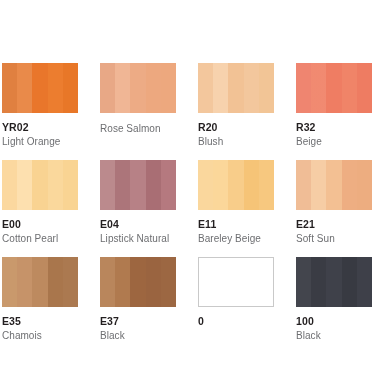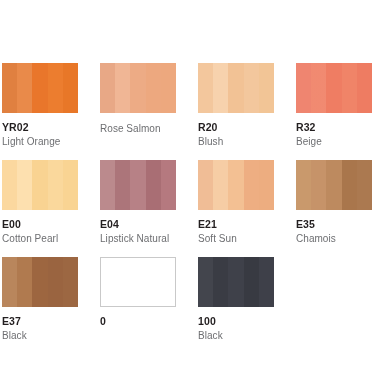--- a/index.html
+++ b/index.html
@@ -101,20 +101,27 @@
         </div>
       </div>
       <div class="cell">
         <div class="swatch" style="background: linear-gradient(to right, rgb(187, 138, 141) 0%, rgb(187, 138, 141) 20%, rgb(172, 117, 122) 20%, rgb(172, 117, 122) 40%, rgb(183, 129, 134) 40%, rgb(183, 129, 134) 60%, rgb(169, 110, 116) 60%, rgb(169, 110, 116) 80%, rgb(181, 121, 127) 80%, rgb(181, 121, 127) 100%) rgb(176, 122, 126);"></div>
         <div class="labels">
           <div class="code">E04</div>
           <div class="name">Lipstick Natural</div>
         </div>
       </div>
       <div class="cell">
+        <div class="swatch" style="background: linear-gradient(to right, rgb(250, 215, 157) 0%, rgb(250, 215, 157) 20%, rgb(251, 215, 154) 20%, rgb(251, 215, 154) 40%, rgb(248, 205, 138) 40%, rgb(248, 205, 138) 60%, rgb(246, 196, 119) 60%, rgb(246, 196, 119) 80%, rgb(247, 200, 127) 80%, rgb(247, 200, 127) 100%) rgb(247, 206, 143);"></div>
+        <div class="labels">
+          <div class="code">E11</div>
+          <div class="name">Bareley Beige</div>
+        </div>
+      </div>
+      <div class="cell">
         <div class="swatch" style="background: linear-gradient(to right, rgb(240, 189, 150) 0%, rgb(240, 189, 150) 20%, rgb(246, 205, 165) 20%, rgb(246, 205, 165) 40%, rgb(243, 192, 147) 40%, rgb(243, 192, 147) 60%, rgb(238, 174, 130) 60%, rgb(238, 174, 130) 80%, rgb(237, 173, 128) 80%, rgb(237, 173, 128) 100%) rgb(242, 187, 143);"></div>
         <div class="labels">
           <div class="code">E21</div>
           <div class="name">Soft Sun</div>
         </div>
       </div>
       <div class="cell">
         <div class="swatch" style="background: linear-gradient(to right, rgb(201, 153, 108) 0%, rgb(201, 153, 108) 20%, rgb(198, 147, 105) 20%, rgb(198, 147, 105) 40%, rgb(189, 138, 95) 40%, rgb(189, 138, 95) 60%, rgb(169, 118, 76) 60%, rgb(169, 118, 76) 80%, rgb(171, 121, 80) 80%, rgb(171, 121, 80) 100%) rgb(191, 138, 92);"></div>
         <div class="labels">
           <div class="code">E35</div>

